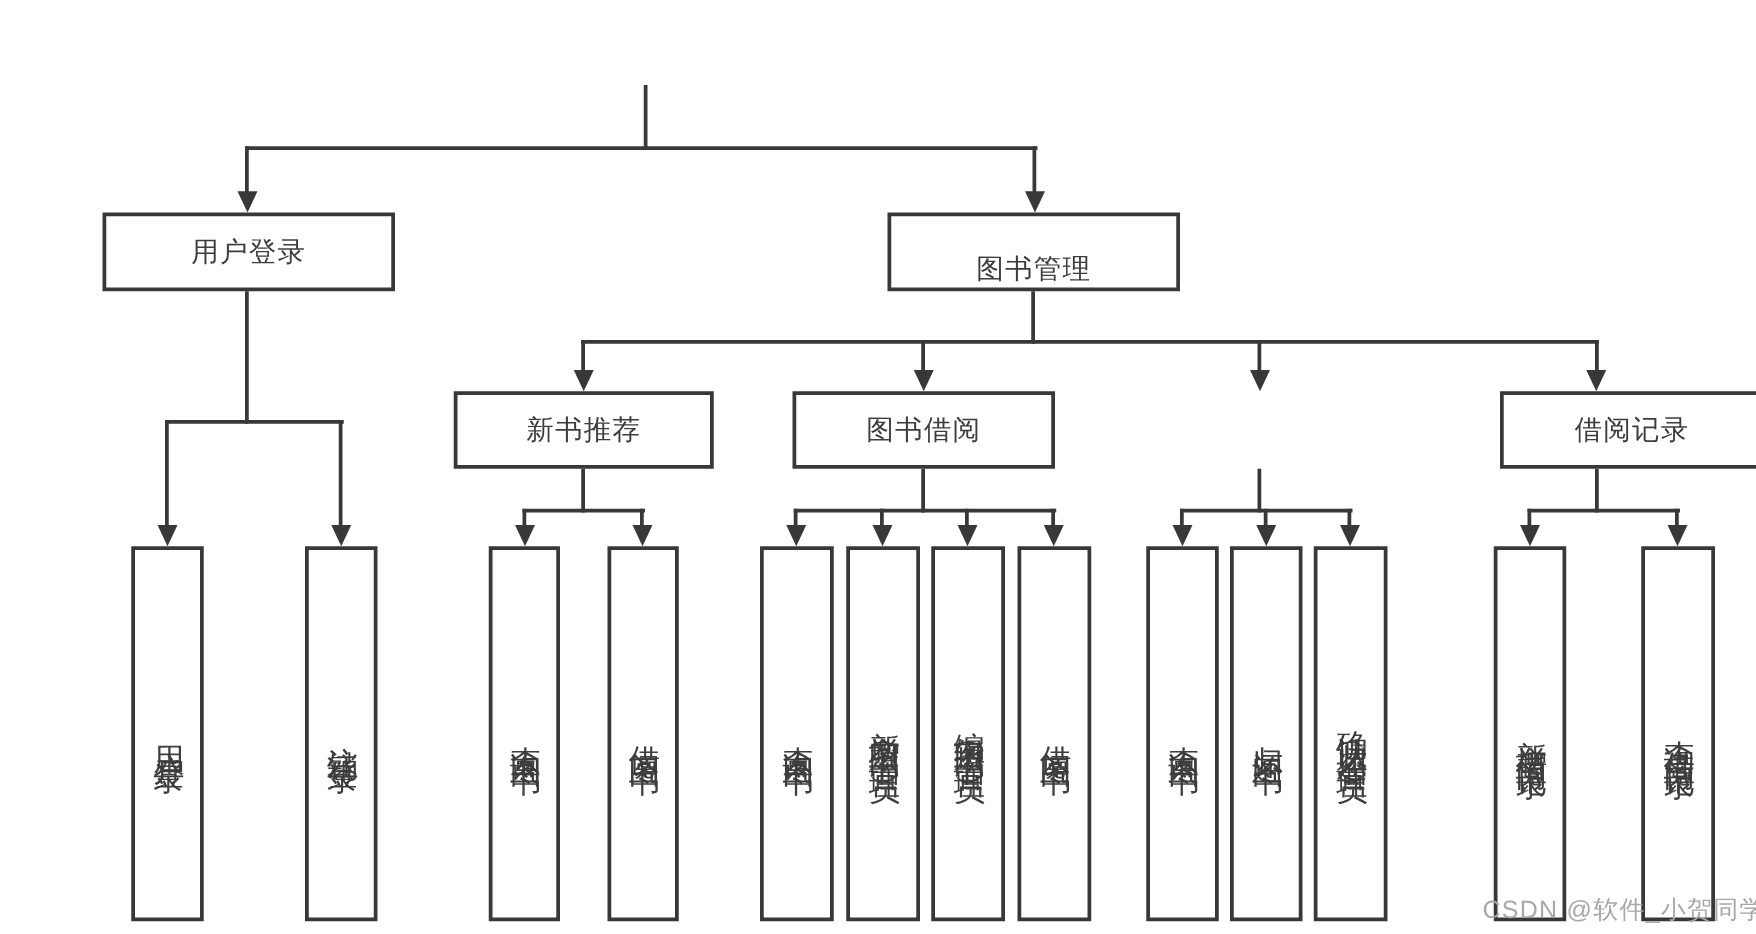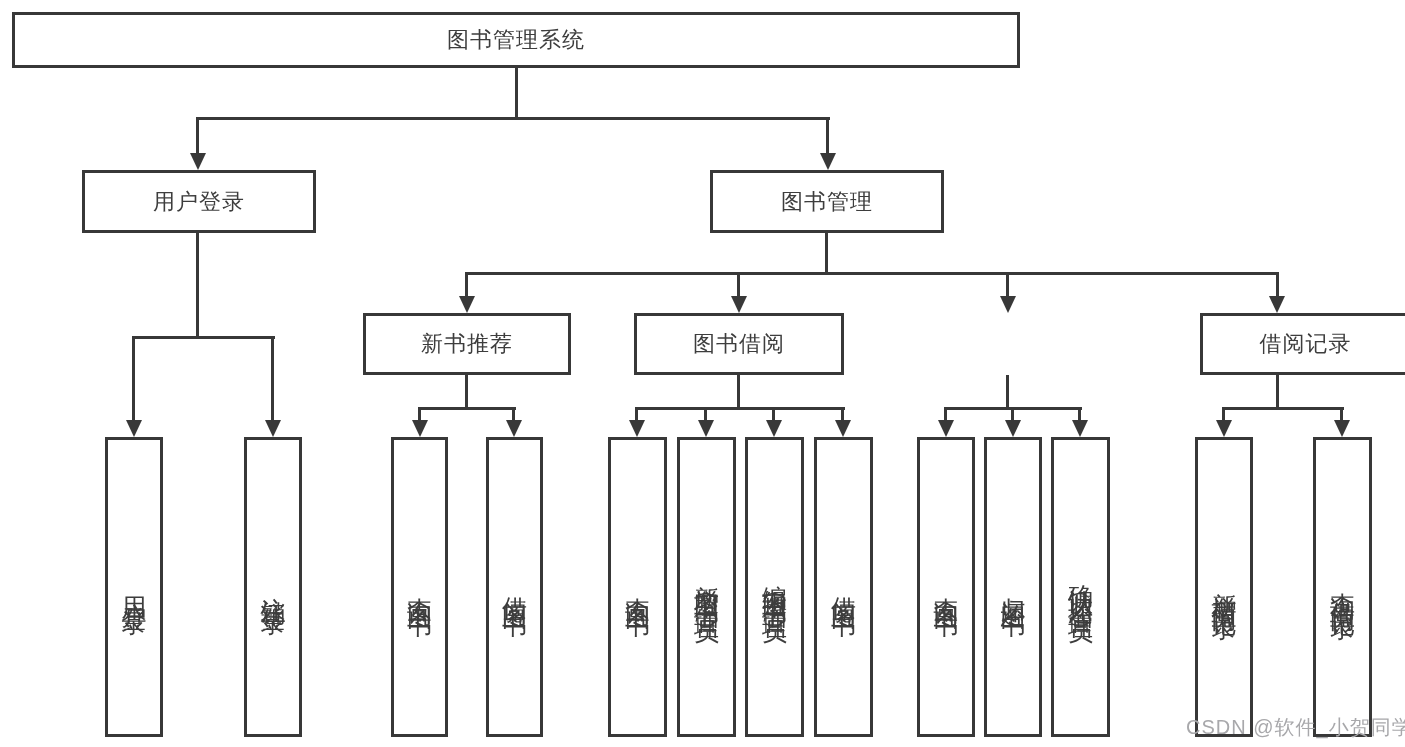--- a/index.html
+++ b/index.html
@@ -31,35 +31,32 @@
   .wm{
     position:absolute;left:1186px;top:714px;font-size:20px;color:#a8a8ab;
     letter-spacing:1px;white-space:nowrap;z-index:5;
   }
 </style>
 </head>
 <body>
 
 <div class="canvas">
 
-  <div class="bx" style="left:12px;top:12px;width:1008px;height:56px;">
-    <span>图书管理系统</span>
-  </div>
 
   <div class="vl" style="left:515px;top:68px;height:52px;"></div>
   <div class="hl" style="left:196px;top:117px;width:634px;"></div>
   <div class="vl" style="left:196px;top:117px;height:40px;"></div>
   <div class="ah" style="left:190px;top:153px;"></div>
   <div class="vl" style="left:826px;top:117px;height:40px;"></div>
   <div class="ah" style="left:820px;top:153px;"></div>
 
   <div class="bx" style="left:82px;top:170px;width:234px;height:63px;">
     <span>用户登录</span>
   </div>
-  <div class="bx" style="left:710px;top:170px;width:234px;height:63px;">
+  <div class="bx" style="left:710px;top:170px;width:234px;height:63px;align-items:flex-end;">
     <span>图书管理</span>
   </div>
 
   <div class="vl" style="left:196px;top:233px;height:106px;"></div>
   <div class="hl" style="left:132px;top:336px;width:143px;"></div>
   <div class="vl" style="left:132px;top:336px;height:88px;"></div>
   <div class="ah" style="left:126px;top:420px;"></div>
   <div class="vl" style="left:271px;top:336px;height:88px;"></div>
   <div class="ah" style="left:265px;top:420px;"></div>
 

